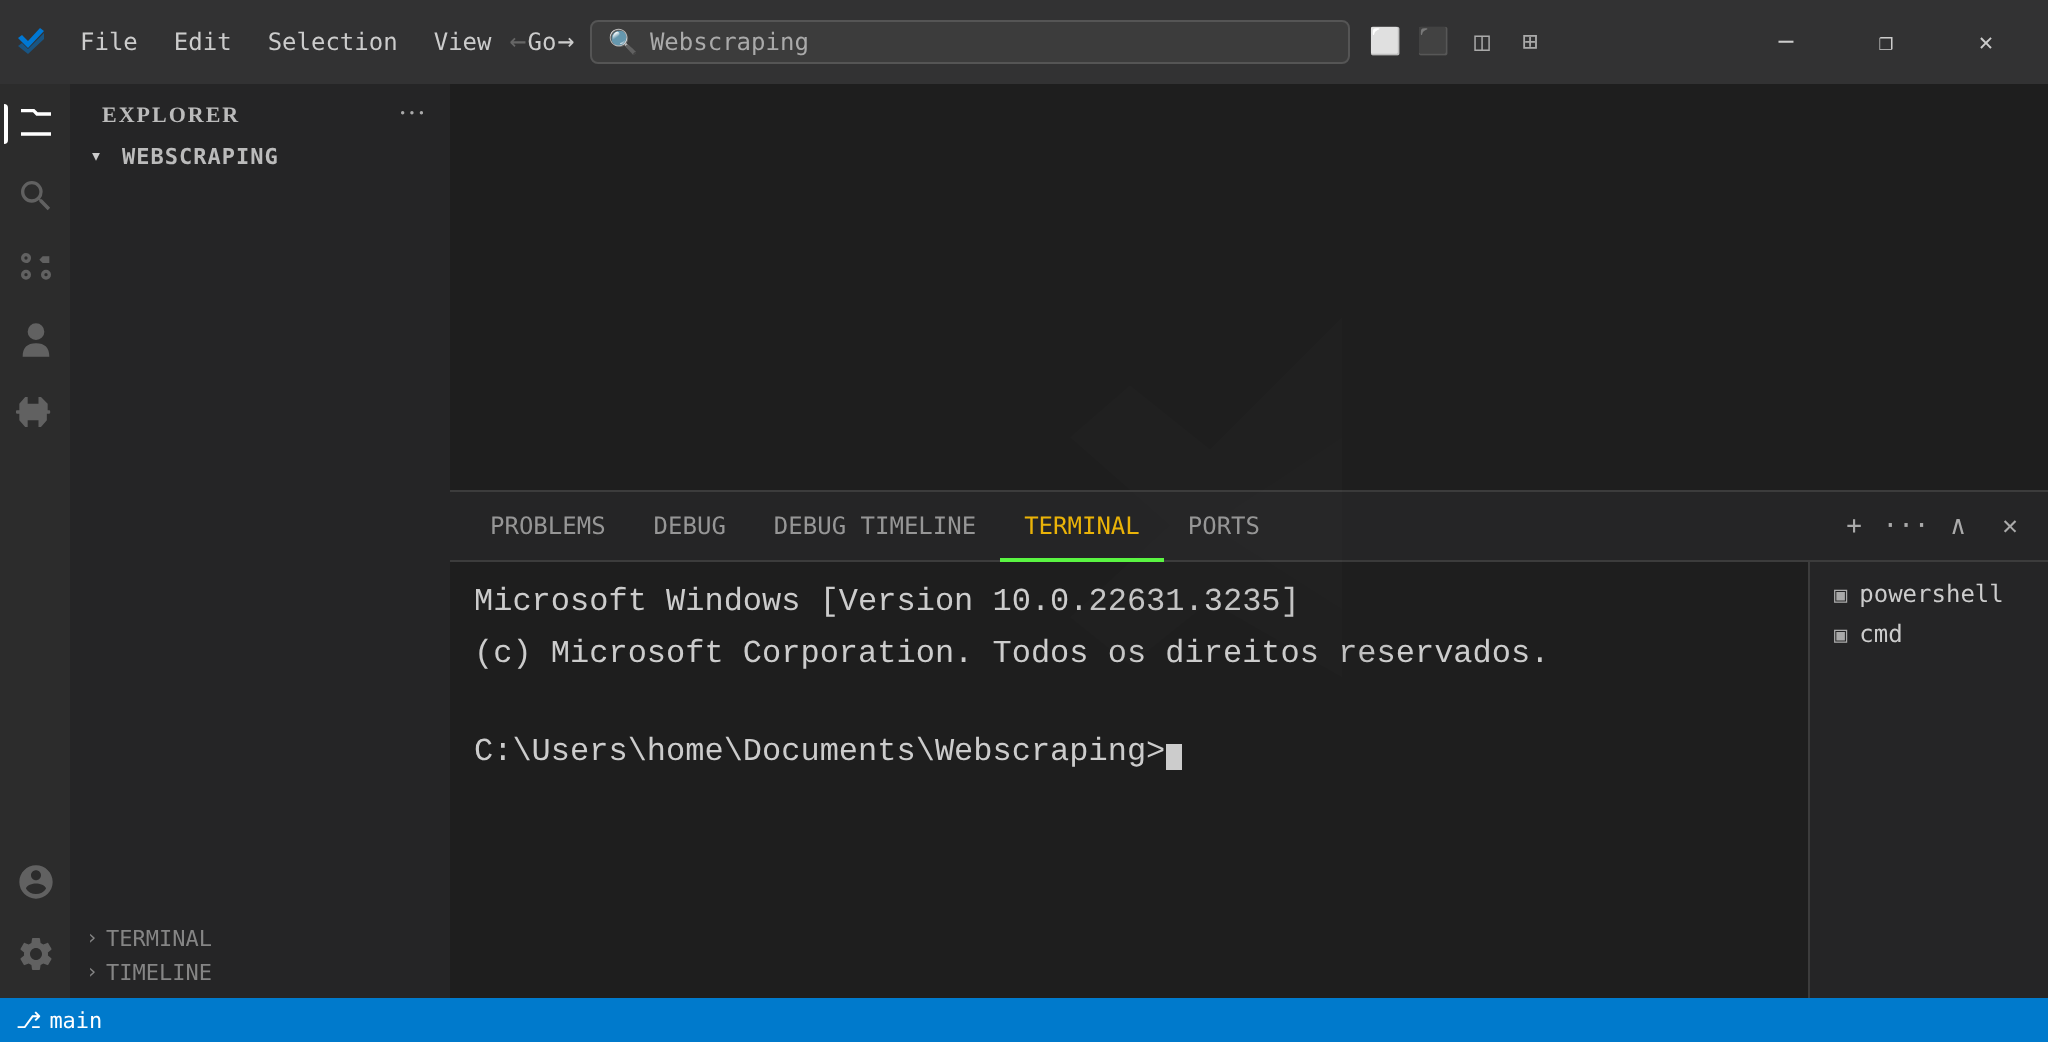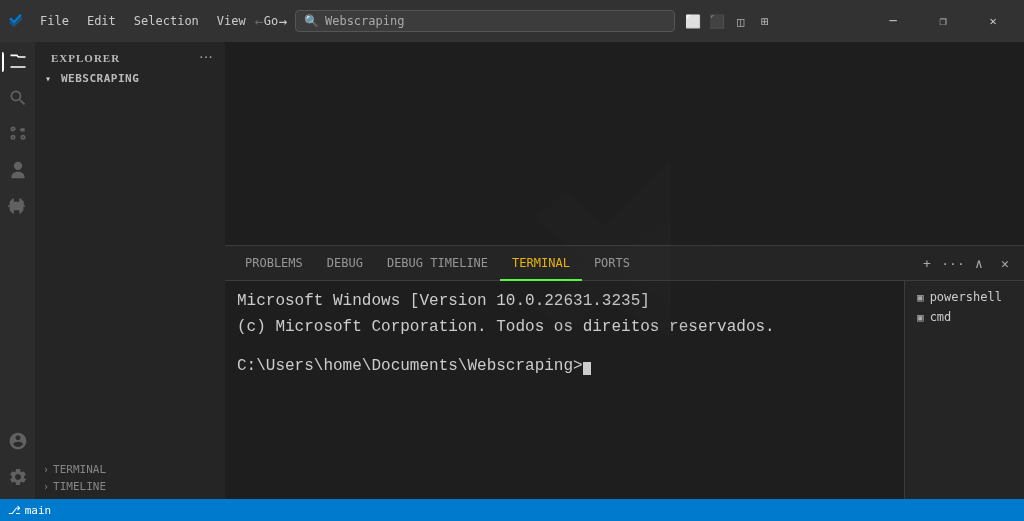--- a/index.html
+++ b/index.html
@@ -490,21 +490,21 @@
           <div class="terminal-tab-action">+</div>
           <div class="terminal-tab-action">···</div>
           <div class="terminal-tab-action">∧</div>
           <div class="terminal-tab-action">✕</div>
         </div>
       </div>
       <div class="terminal-body">
         <div class="terminal-content">
           <div>Microsoft Windows [Version 10.0.22631.3235]</div>
           <div>(c) Microsoft Corporation. Todos os direitos reservados.</div>
-          <div style="margin-top:14px;">
+          <div style="margin-top:24px;">
             <span>C:\Users\home\Documents\Webscraping&gt;</span><span class="cursor-blink"></span>
           </div>
         </div>
         <div class="terminal-sidebar">
           <div class="terminal-shell-item">
             <span class="terminal-shell-icon">▣</span>
             <span>powershell</span>
           </div>
           <div class="terminal-shell-item">
             <span class="terminal-shell-icon">▣</span>

